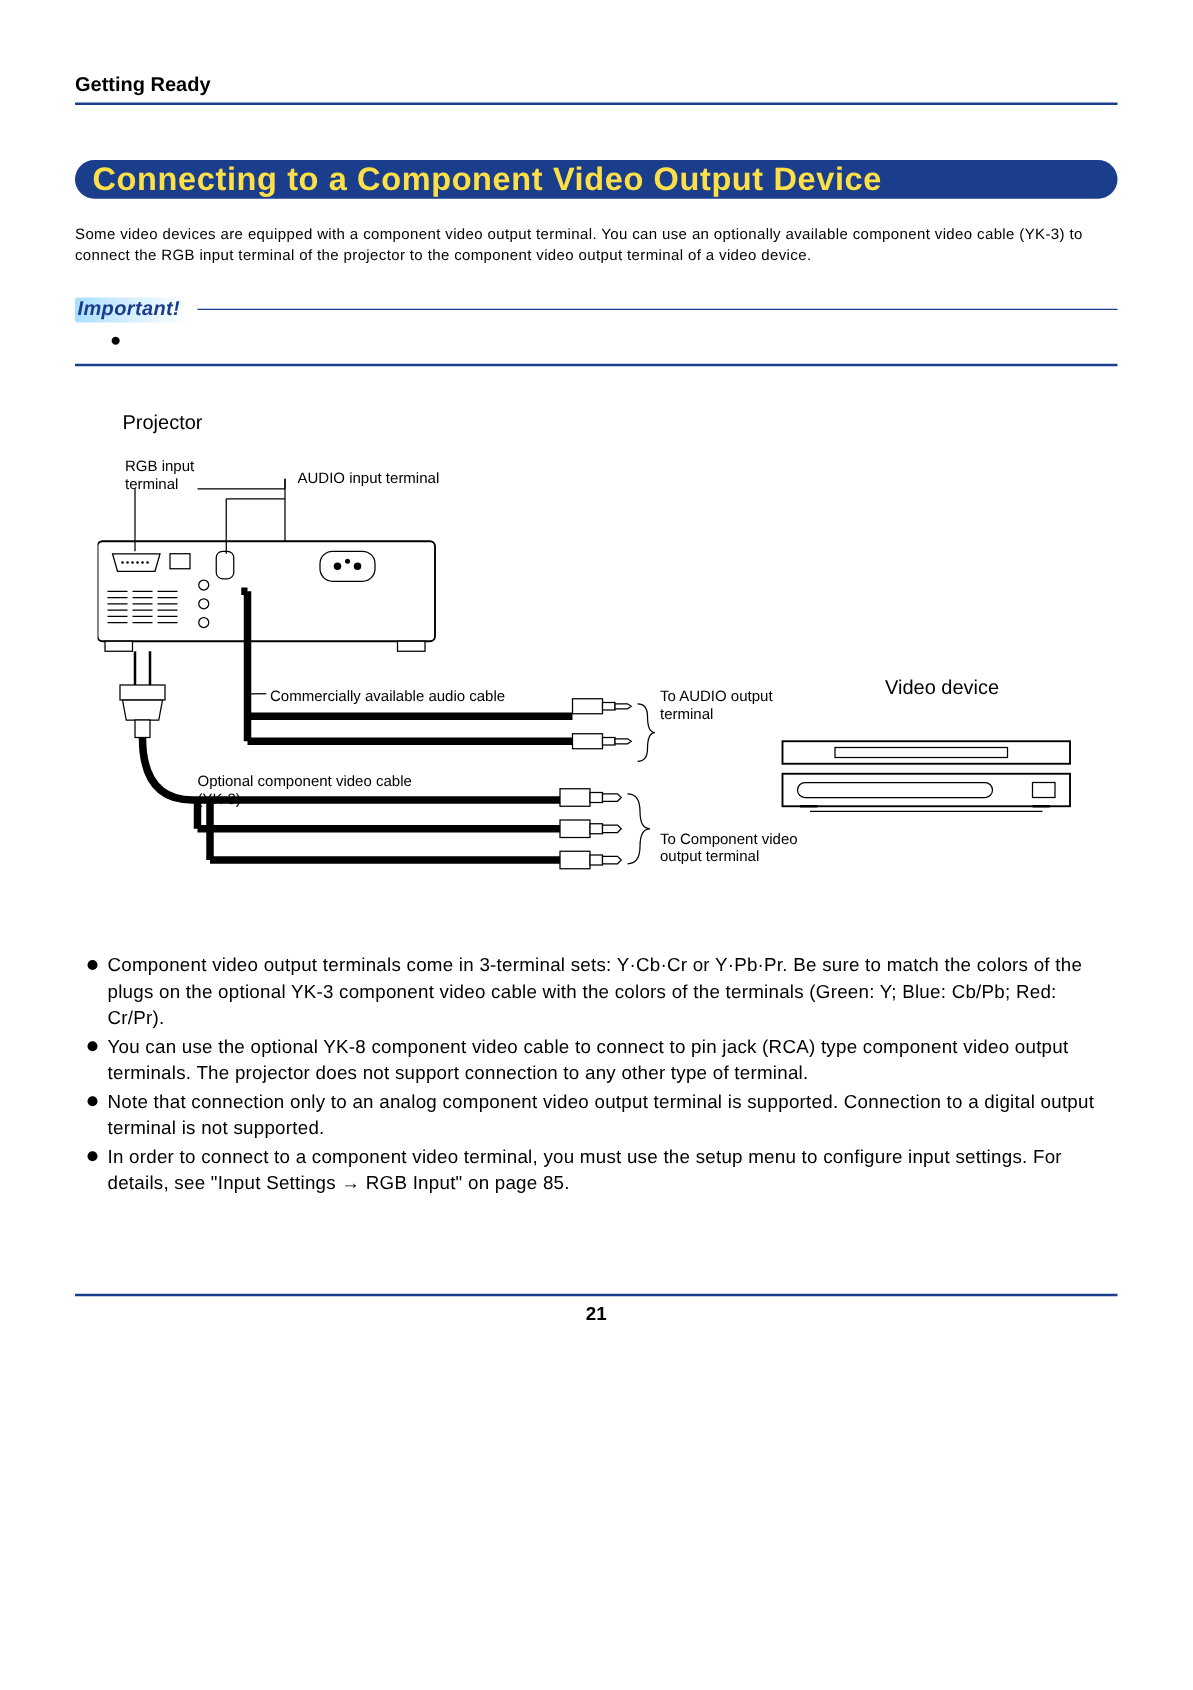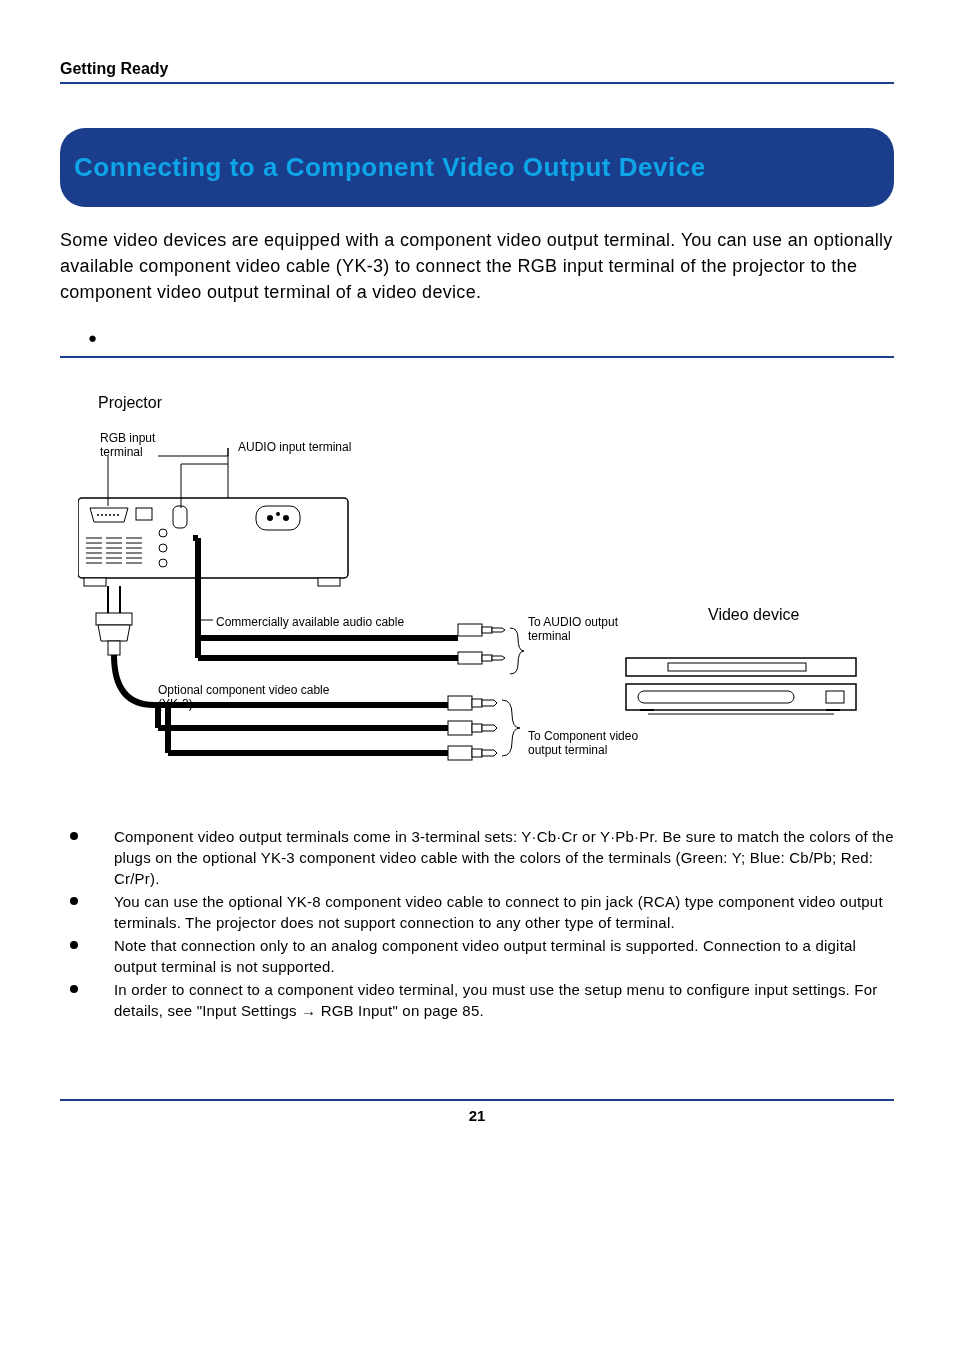--- a/index.html
+++ b/index.html
@@ -17,31 +17,31 @@
     }
     .section-header {
       font-size: 16px;
       font-weight: bold;
       border-bottom: 2px solid #1a3e8c;
       padding-bottom: 4px;
       margin-bottom: 44px;
     }
     .title-bar {
       background: #1a3e8c;
-      color: #0ea5e9;
+      color: #fde047;
       font-size: 26px;
       font-weight: bold;
       font-stretch: condensed;
-      padding: 24px 14px;
+      padding: 0 14px;
       margin-bottom: 20px;
       letter-spacing: 0.5px;
       border-radius: 25px;
     }
     .intro-text {
-      font-size: 18px;
+      font-size: 12px;
       line-height: 1.45;
       margin-bottom: 24px;
       letter-spacing: 0.3px;
       margin-top: 16px;
     }
     .important-block {
       margin-bottom: 30px;
       border-bottom: 2px solid #1a3e8c;
       padding-bottom: 10px;
     }
@@ -76,21 +76,21 @@
       font-weight: bold;
     }
     .diagram-wrap {
       margin: 16px 0 44px 18px;
     }
     .bottom-list {
       margin-top: 20px;
     }
     .bottom-item {
       display: flex;
-      gap: 36px;
+      gap: 8px;
       font-size: 15px;
       line-height: 1.4;
       margin-bottom: 2px;
       letter-spacing: 0.2px;
     }
     .bottom-item .dot {
       width: 8px;
       height: 8px;
       background: #000;
       border-radius: 50%;
@@ -116,20 +116,24 @@
 </head>
 <body>
 
 <div class="section-header">Getting Ready</div>
 
 <div class="title-bar">Connecting to a Component Video Output Device</div>
 
 <div class="intro-text">Some video devices are equipped with a component video output terminal. You can use an optionally available component video cable (YK-3) to connect the RGB input terminal of the projector to the component video output terminal of a video device.</div>
 
 <div class="important-block">
+  <div class="important-label-row">
+    <span class="important-label">Important!</span>
+    <span class="important-rule"></span>
+  </div>
   <div class="important-bullet">
     <span class="bullet-dot">●</span>
   </div>
 </div>
 
 <div class="diagram-wrap">
   <svg width="800" height="390" viewBox="0 0 800 390">
 
     <text x="20" y="20" class="d-text-lg">Projector</text>
 

